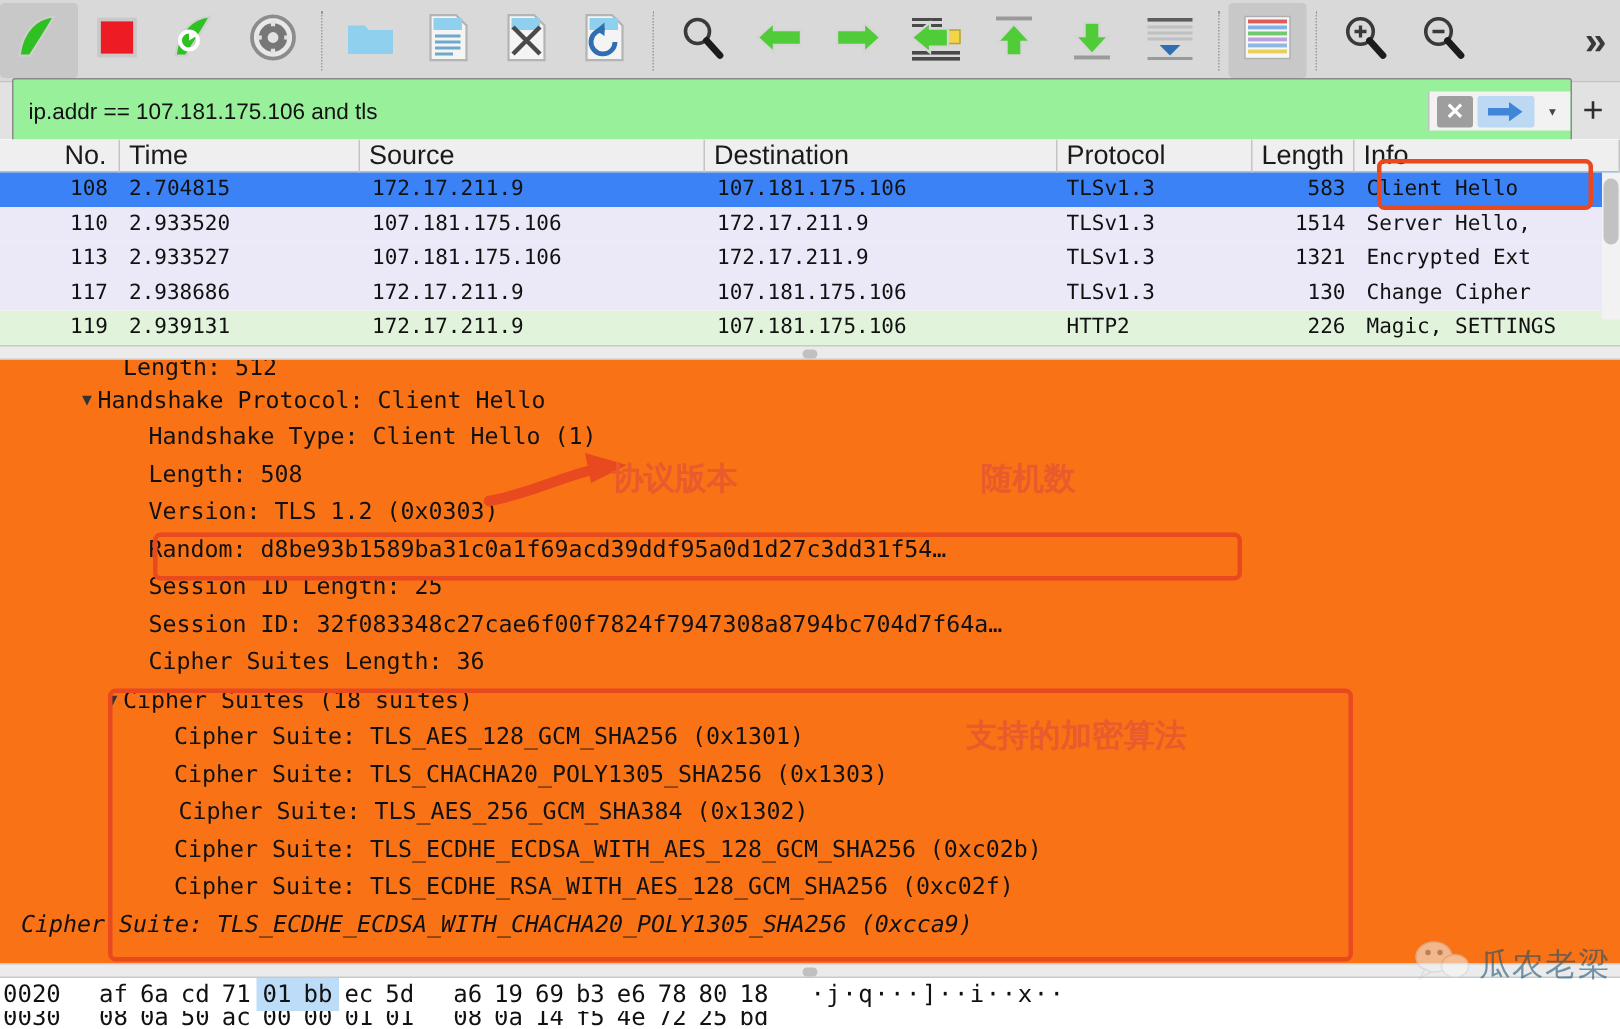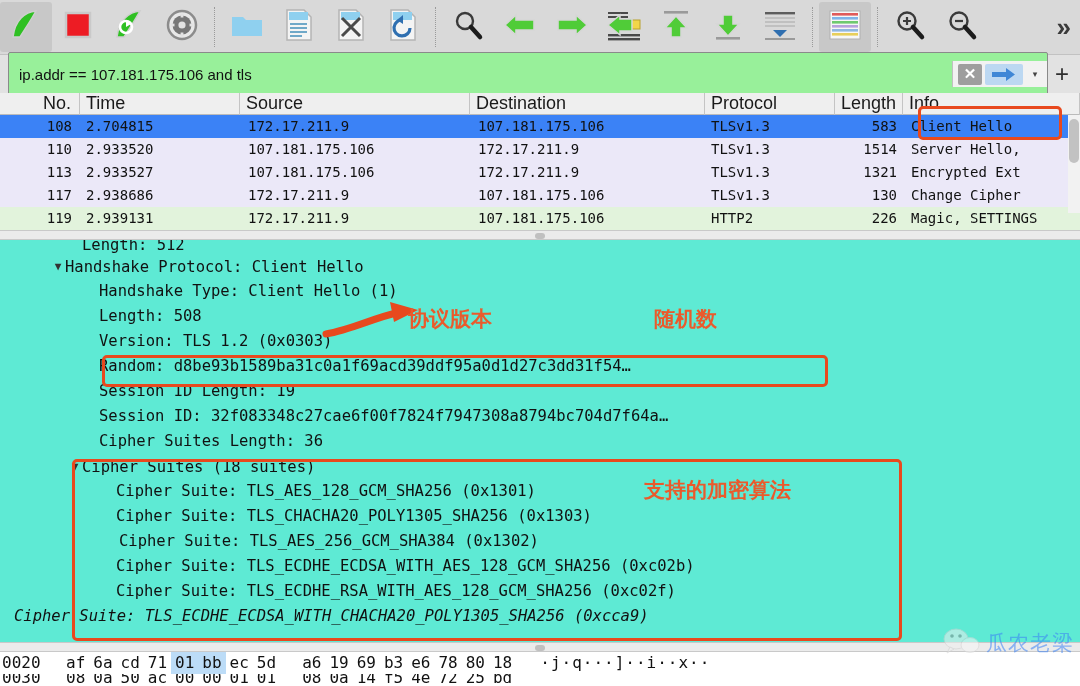--- a/index.html
+++ b/index.html
@@ -181,21 +181,21 @@
     background: #c0c0c0;
     border-radius: 3px;
   }
   #splitter-top { top: 230px; }
   #splitter-bottom { top: 642px; }
 
   
   .detail {
     position: absolute; top: 240px; left: 0;
     width: 1080px; height: 402px;
-    background: #5eead4;
+    background: #f97316;
     overflow: hidden;
     font-family: "DejaVu Sans Mono", monospace;
     font-size: 15.5px;
     color: #111;
   }
   .d-row {
     height: 25px; line-height: 25px;
     white-space: nowrap;
     position: relative;
   }
@@ -251,21 +251,21 @@
   .watermark {
     position: absolute;
     right: 6px; bottom: 26px;
     display: flex; align-items: center;
     opacity: 0.55;
     pointer-events: none;
   }
   .wm-text {
     font-family: "DejaVu Sans", sans-serif;
     font-size: 21px;
-    color: #3b82f6;
+    color: #0c4a6e;
     margin-left: 4px;
     letter-spacing: 1px;
   }
 </style>
 </head>
 <body>
 
 <div id="app">
 
   <div class="toolbar">
@@ -560,21 +560,21 @@
   </div>
 
   <div class="detail">
     <div id="detail-rows">
         <div class="d-row clipped" style="padding-left: 68px;"><span class="tri"></span><span>Length: 512</span></div>
         <div class="d-row" style="padding-left: 51px;"><span class="tri">▼</span><span>Handshake Protocol: Client Hello</span></div>
         <div class="d-row" style="padding-left: 85px;"><span class="tri"></span><span>Handshake Type: Client Hello (1)</span></div>
         <div class="d-row" style="padding-left: 85px;"><span class="tri"></span><span>Length: 508</span></div>
         <div class="d-row" style="padding-left: 85px;"><span class="tri"></span><span>Version: TLS 1.2 (0x0303)</span></div>
         <div class="d-row" style="padding-left: 85px;"><span class="tri"></span><span>Random: d8be93b1589ba31c0a1f69acd39ddf95a0d1d27c3dd31f54…</span></div>
-        <div class="d-row" style="padding-left: 85px;"><span class="tri"></span><span>Session ID Length: 19</span></div>
+        <div class="d-row" style="padding-left: 85px;"><span class="tri"></span><span>Session ID Length: 25</span></div>
         <div class="d-row" style="padding-left: 85px;"><span class="tri"></span><span>Session ID: 32f083348c27cae6f00f7824f7947308a8794bc704d7f64a…</span></div>
         <div class="d-row" style="padding-left: 85px;"><span class="tri"></span><span>Cipher Suites Length: 36</span></div>
         <div class="d-row" style="padding-left: 68px;"><span class="tri">▼</span><span>Cipher Suites (18 suites)</span></div>
         <div class="d-row" style="padding-left: 102px;"><span class="tri"></span><span>Cipher Suite: TLS_AES_128_GCM_SHA256 (0x1301)</span></div>
         <div class="d-row" style="padding-left: 102px;"><span class="tri"></span><span>Cipher Suite: TLS_CHACHA20_POLY1305_SHA256 (0x1303)</span></div>
         <div class="d-row" style="padding-left: 105px;"><span class="tri"></span><span>Cipher Suite: TLS_AES_256_GCM_SHA384 (0x1302)</span></div>
         <div class="d-row" style="padding-left: 102px;"><span class="tri"></span><span>Cipher Suite: TLS_ECDHE_ECDSA_WITH_AES_128_GCM_SHA256 (0xc02b)</span></div>
         <div class="d-row" style="padding-left: 102px;"><span class="tri"></span><span>Cipher Suite: TLS_ECDHE_RSA_WITH_AES_128_GCM_SHA256 (0xc02f)</span></div>
         <div class="d-row" style=" font-style: italic;"><span class="tri"></span><span>Cipher Suite: TLS_ECDHE_ECDSA_WITH_CHACHA20_POLY1305_SHA256 (0xcca9)</span></div>
       </div>

